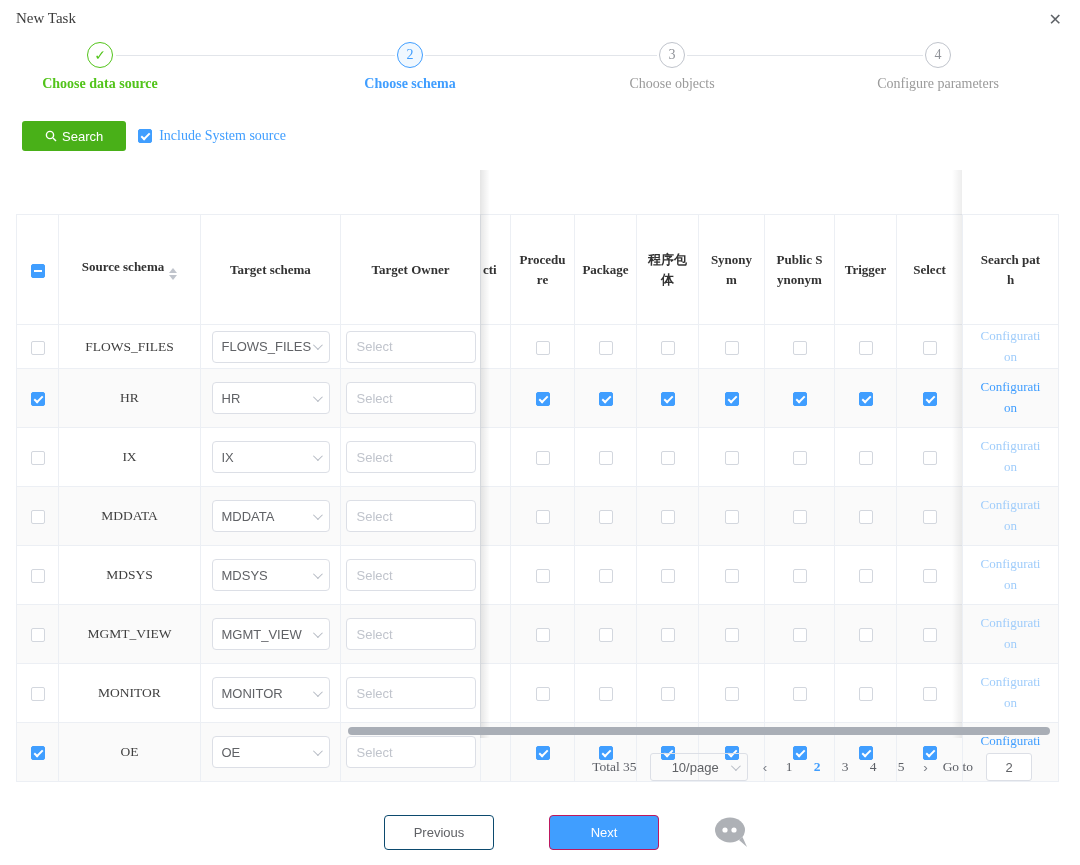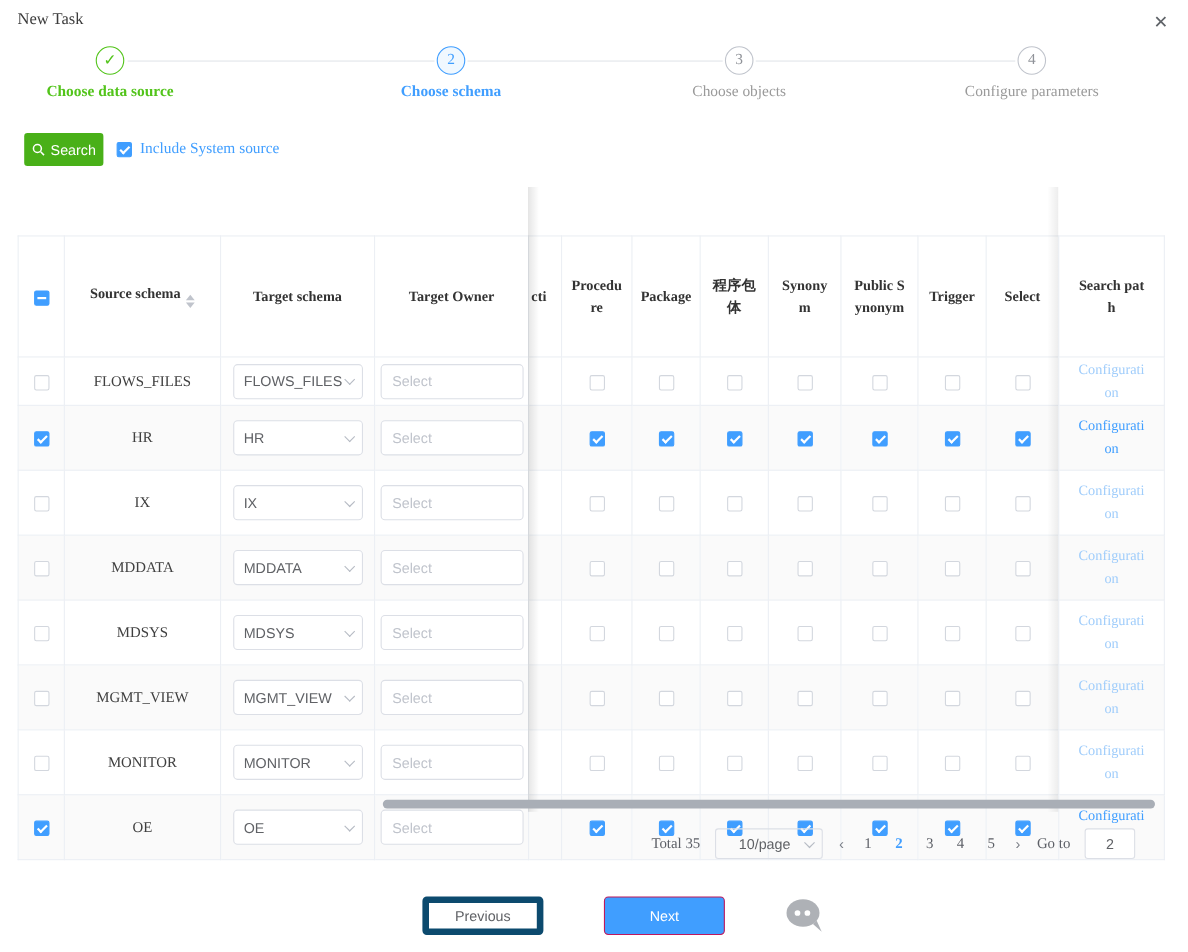--- a/index.html
+++ b/index.html
@@ -23,21 +23,21 @@
   .step.active .step-label { color:#409eff; font-weight:bold; }
   .step-line { position:absolute; top:55px; height:1px; background:#e2e5ea; }
 
   
   .toolbar { position:absolute; left:16px; top:121px; display:flex; align-items:center; }
   .search-input { width:162px; height:30px; border:1px solid #dcdfe6; border-radius:3px;
                   padding:0 10px; font-size:13px; color:#606266;
                   font-family:"Liberation Sans", sans-serif; outline:none; }
   .search-input::placeholder { color:#bfc4cc; }
   .search-btn { height:30px; margin-left:6px; background:#49b018; color:#fff; border:none;
-                border-radius:3px; padding:0 7px; font-size:13px; cursor:pointer;
+                border-radius:3px; padding:0 23px; font-size:13px; cursor:pointer;
                 display:inline-flex; align-items:center; gap:5px;
                 font-family:"Liberation Sans", sans-serif; }
   .include { display:flex; align-items:center; margin-left:12px; gap:7px; }
   .include-label { color:#409eff; font-size:14px; }
 
   
   .cb { width:14px; height:14px; border:1px solid #d3d7de; border-radius:2px; background:#fff;
         display:inline-block; position:relative; cursor:pointer; vertical-align:middle; flex:none; }
   .cb.checked { background:#409eff; border-color:#409eff; }
   .cb.checked::after { content:""; position:absolute; left:4px; top:1px; width:3px; height:7px;
@@ -94,21 +94,21 @@
   .pg-arrow { color:#7a7e86; cursor:pointer; padding:0 2px; font-family:"Liberation Sans", sans-serif; }
   .pg-nums { display:flex; gap:14px; }
   .pg-num { cursor:pointer; min-width:14px; text-align:center; }
   .pg-num.active { color:#409eff; font-weight:bold; }
   .goto-input { width:46px; height:28px; border:1px solid #dcdfe6; border-radius:3px; text-align:center;
                 font-size:13px; color:#606266; font-family:"Liberation Sans", sans-serif; outline:none; }
 
   
   .btn { position:absolute; top:815px; width:110px; height:35px; border-radius:4px; font-size:13px;
          font-family:"Liberation Sans", sans-serif; cursor:pointer; }
-  .btn-prev { left:384px; background:#fff; border:6px solid #0c4a6e; color:#606266; }
+  .btn-prev { left:384px; background:#fff; border:1px solid #0c4a6e; color:#606266; }
   .btn-next { left:549px; background:#409eff; border:1px solid #be185d; color:#fff; }
   .watermark { position:absolute; left:714px; top:814px; height:38px; display:flex; align-items:center;
                gap:10px; color:#aeb1b6; font-size:25px; letter-spacing:1px; }
 </style>
 </head>
 <body>
 
 <div class="dlg-title">New Task</div>
 <div class="close">✕</div>
 

